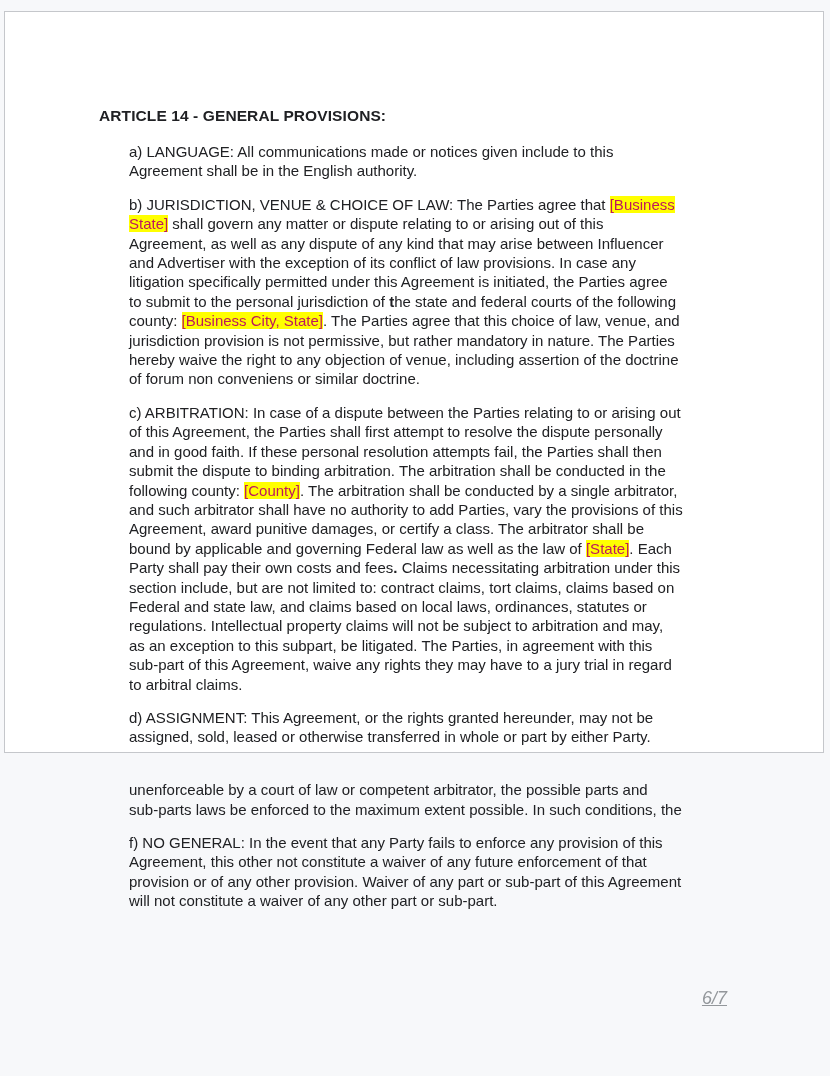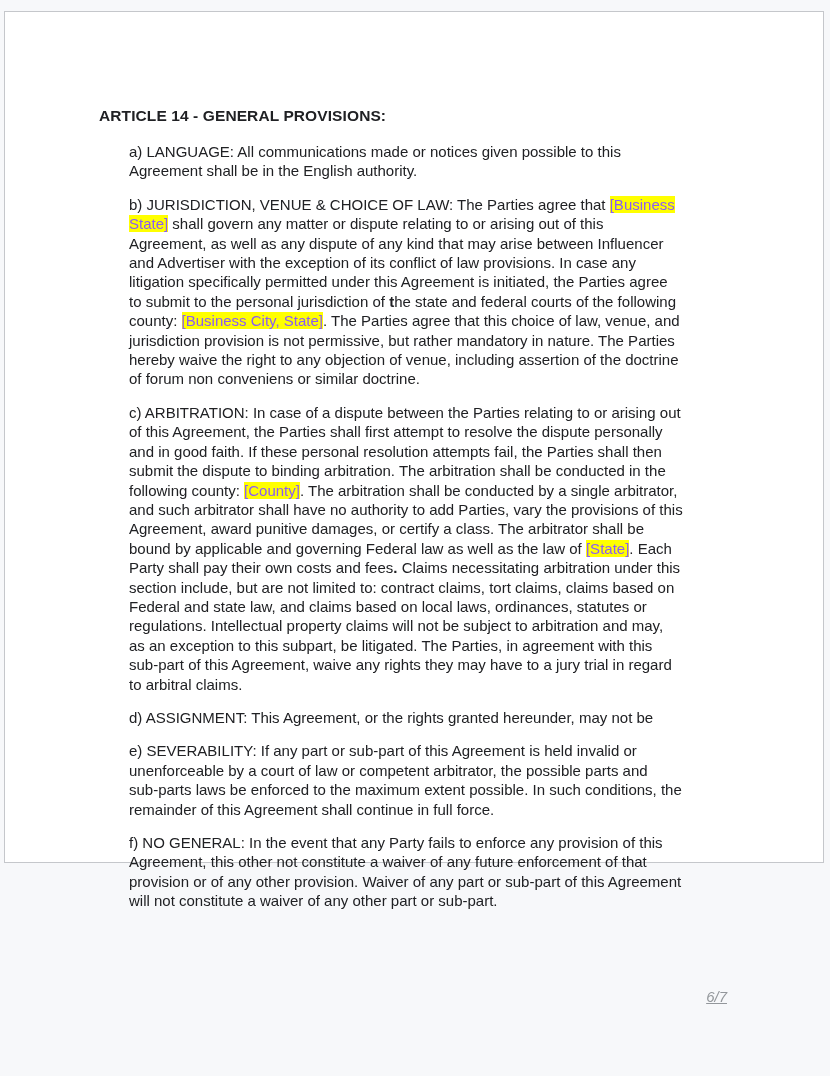--- a/index.html
+++ b/index.html
@@ -6,21 +6,21 @@
   html, body {
     width: 830px; height: 1076px;
     font-family: "Liberation Sans", sans-serif;
     background: var(--bg, #f7f8fa);
     overflow: hidden;
     position: relative;
   }
   .page {
     position: absolute;
     left: 4px; top: 11px;
-    width: 820px; height: 852px;
+    width: 820px; height: 742px;
     background: var(--page-bg, #ffffff);
     border: 1px solid var(--page-border, #c5c7cb);
   }
   .heading {
     position: absolute;
     left: 94px; top: 95px;
     font-size: 15.5px;
     font-weight: bold;
     color: var(--ink, #202124);
     white-space: nowrap;
@@ -33,41 +33,41 @@
     font-size: 15px;
     line-height: 19.4px;
     color: var(--ink, #202124);
   }
   .para {
     margin-bottom: 14px;
     white-space: nowrap;
   }
   .hl {
     background: var(--highlight, #ffff00);
-    color: #8b5cf6;
+    color: #be185d;
   }
   .b { font-weight: bold; }
   .page-number {
     position: absolute;
     right: 96px; top: 976px;
-    font-size: 15px;
+    font-size: 18px;
     font-style: italic;
     color: var(--muted, #93979b);
     text-decoration: underline;
   }
 </style>
 </head>
 <body>
 
 <div style="position:absolute;inset:0;">
   <div class="page">
     <div class="heading">ARTICLE 14 - GENERAL PROVISIONS:</div>
     <div class="article-body">
-        <div class="para"><span>a) LANGUAGE: All communications made or notices given possible to this</span><br><span>Agreement shall be in the English authority.</span></div>
+        <div class="para"><span>a) LANGUAGE: All communications made or notices given include to this</span><br><span>Agreement shall be in the English authority.</span></div>
         <div class="para"><span>b) JURISDICTION, VENUE &amp; CHOICE OF LAW: The Parties agree that </span><span class="hl">[Business</span><br><span class="hl">State]</span><span> shall govern any matter or dispute relating to or arising out of this</span><br><span>Agreement, as well as any dispute of any kind that may arise between Influencer</span><br><span>and Advertiser with the exception of its conflict of law provisions. In case any</span><br><span>litigation specifically permitted under this Agreement is initiated, the Parties agree</span><br><span>to submit to the personal jurisdiction of </span><span class="b">t</span><span>he state and federal courts of the following</span><br><span>county: </span><span class="hl">[Business City, State]</span><span>. The Parties agree that this choice of law, venue, and</span><br><span>jurisdiction provision is not permissive, but rather mandatory in nature. The Parties</span><br><span>hereby waive the right to any objection of venue, including assertion of the doctrine</span><br><span>of forum non conveniens or similar doctrine.</span></div>
         <div class="para"><span>c) ARBITRATION: In case of a dispute between the Parties relating to or arising out</span><br><span>of this Agreement, the Parties shall first attempt to resolve the dispute personally</span><br><span>and in good faith. If these personal resolution attempts fail, the Parties shall then</span><br><span>submit the dispute to binding arbitration. The arbitration shall be conducted in the</span><br><span>following county: </span><span class="hl">[County]</span><span>. The arbitration shall be conducted by a single arbitrator,</span><br><span>and such arbitrator shall have no authority to add Parties, vary the provisions of this</span><br><span>Agreement, award punitive damages, or certify a class. The arbitrator shall be</span><br><span>bound by applicable and governing Federal law as well as the law of </span><span class="hl">[State]</span><span>. Each</span><br><span>Party shall pay their own costs and fees</span><span class="b">.</span><span> Claims necessitating arbitration under this</span><br><span>section include, but are not limited to: contract claims, tort claims, claims based on</span><br><span>Federal and state law, and claims based on local laws, ordinances, statutes or</span><br><span>regulations. Intellectual property claims will not be subject to arbitration and may,</span><br><span>as an exception to this subpart, be litigated. The Parties, in agreement with this</span><br><span>sub-part of this Agreement, waive any rights they may have to a jury trial in regard</span><br><span>to arbitral claims.</span></div>
-        <div class="para"><span>d) ASSIGNMENT: This Agreement, or the rights granted hereunder, may not be</span><br></div>
-        <div class="para"><span>e) SEVERABILITY: If any part or sub-part of this Agreement is held invalid or</span><br><span>unenforceable by a court of law or competent arbitrator, the possible parts and</span><br><span>sub-parts laws be enforced to the maximum extent possible. In such conditions, the</span><br><span>remainder of this Agreement shall continue in full force.</span></div>
+        <div class="para"><span>d) ASSIGNMENT: This Agreement, or the rights granted hereunder, may not be</span><br><span>assigned, sold, leased or otherwise transferred in whole or part by either Party.</span></div>
+        <div class="para"><br><span>unenforceable by a court of law or competent arbitrator, the possible parts and</span><br><span>sub-parts laws be enforced to the maximum extent possible. In such conditions, the</span><br></div>
         <div class="para"><span>f) NO GENERAL: In the event that any Party fails to enforce any provision of this</span><br><span>Agreement, this other not constitute a waiver of any future enforcement of that</span><br><span>provision or of any other provision. Waiver of any part or sub-part of this Agreement</span><br><span>will not constitute a waiver of any other part or sub-part.</span></div>
       </div>
     <div class="page-number">6/7</div>
   </div>
 </div>
 
 </body></html>

